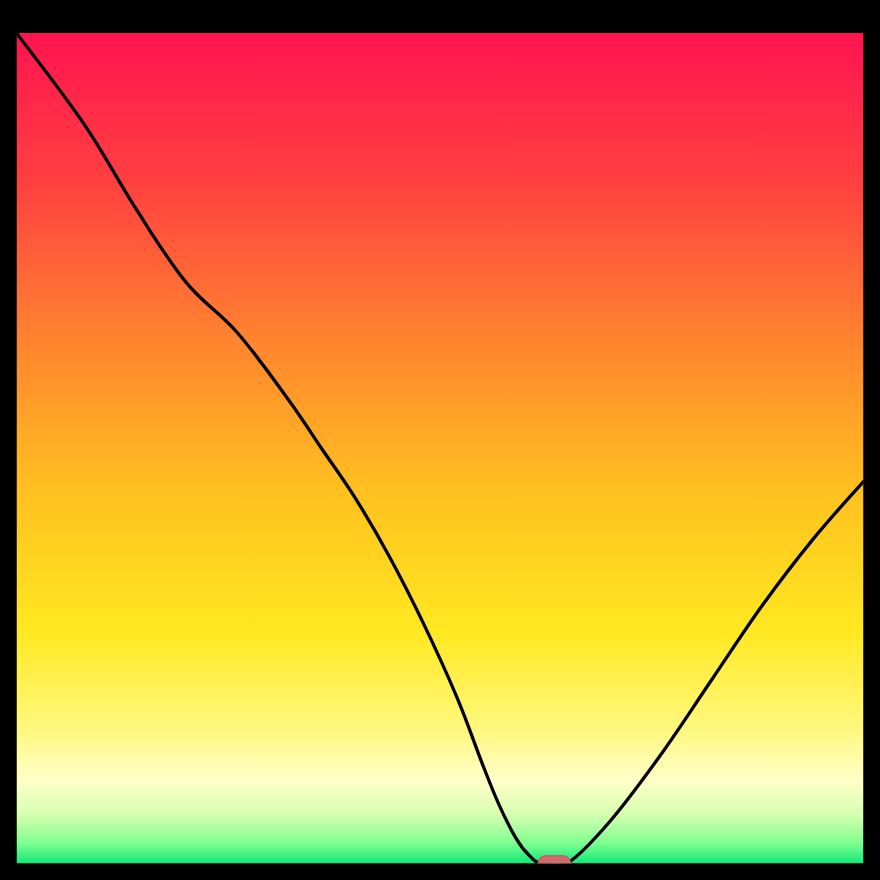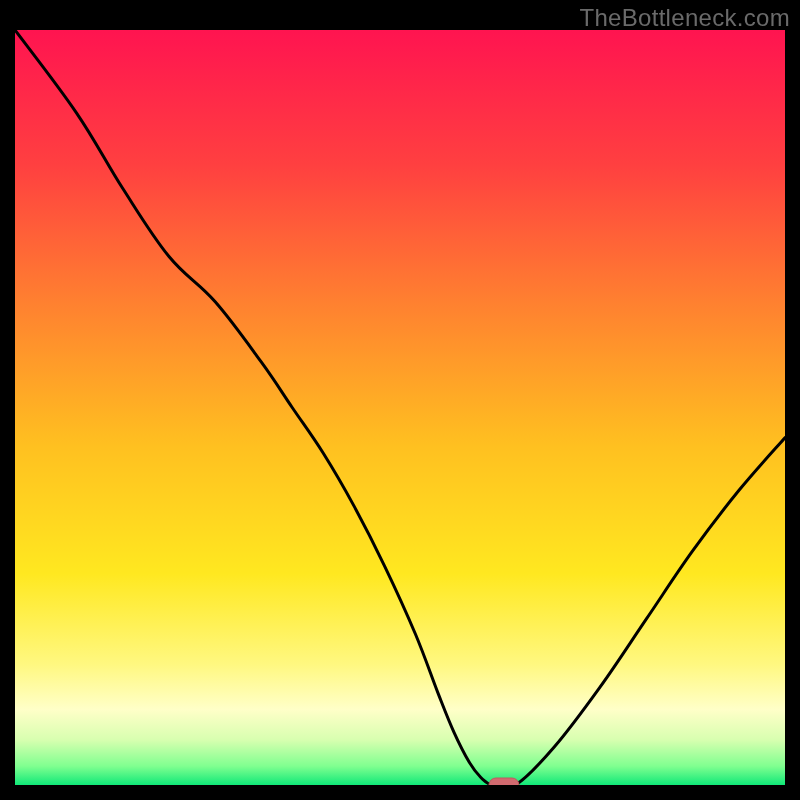--- a/index.html
+++ b/index.html
@@ -36,21 +36,20 @@
     background: #000;
   }
   svg {
     display: block;
   }
 </style>
 </head>
 <body>
 
 <div class="frame">
-  <div class="watermark">TheBottleneck.com</div>
   <div class="plot-outer">
     <svg id="plot-svg" width="770" height="755" viewBox="0 0 770 755">
       <defs>
         <linearGradient id="bg-grad" x1="0" y1="0" x2="0" y2="1">
             <stop offset="0%" stop-color="#ff1450"></stop>
             <stop offset="18%" stop-color="#ff4040"></stop>
             <stop offset="36%" stop-color="#ff8030"></stop>
             <stop offset="55.00000000000001%" stop-color="#ffc020"></stop>
             <stop offset="72%" stop-color="#ffe820"></stop>
             <stop offset="84%" stop-color="#fff880"></stop>

